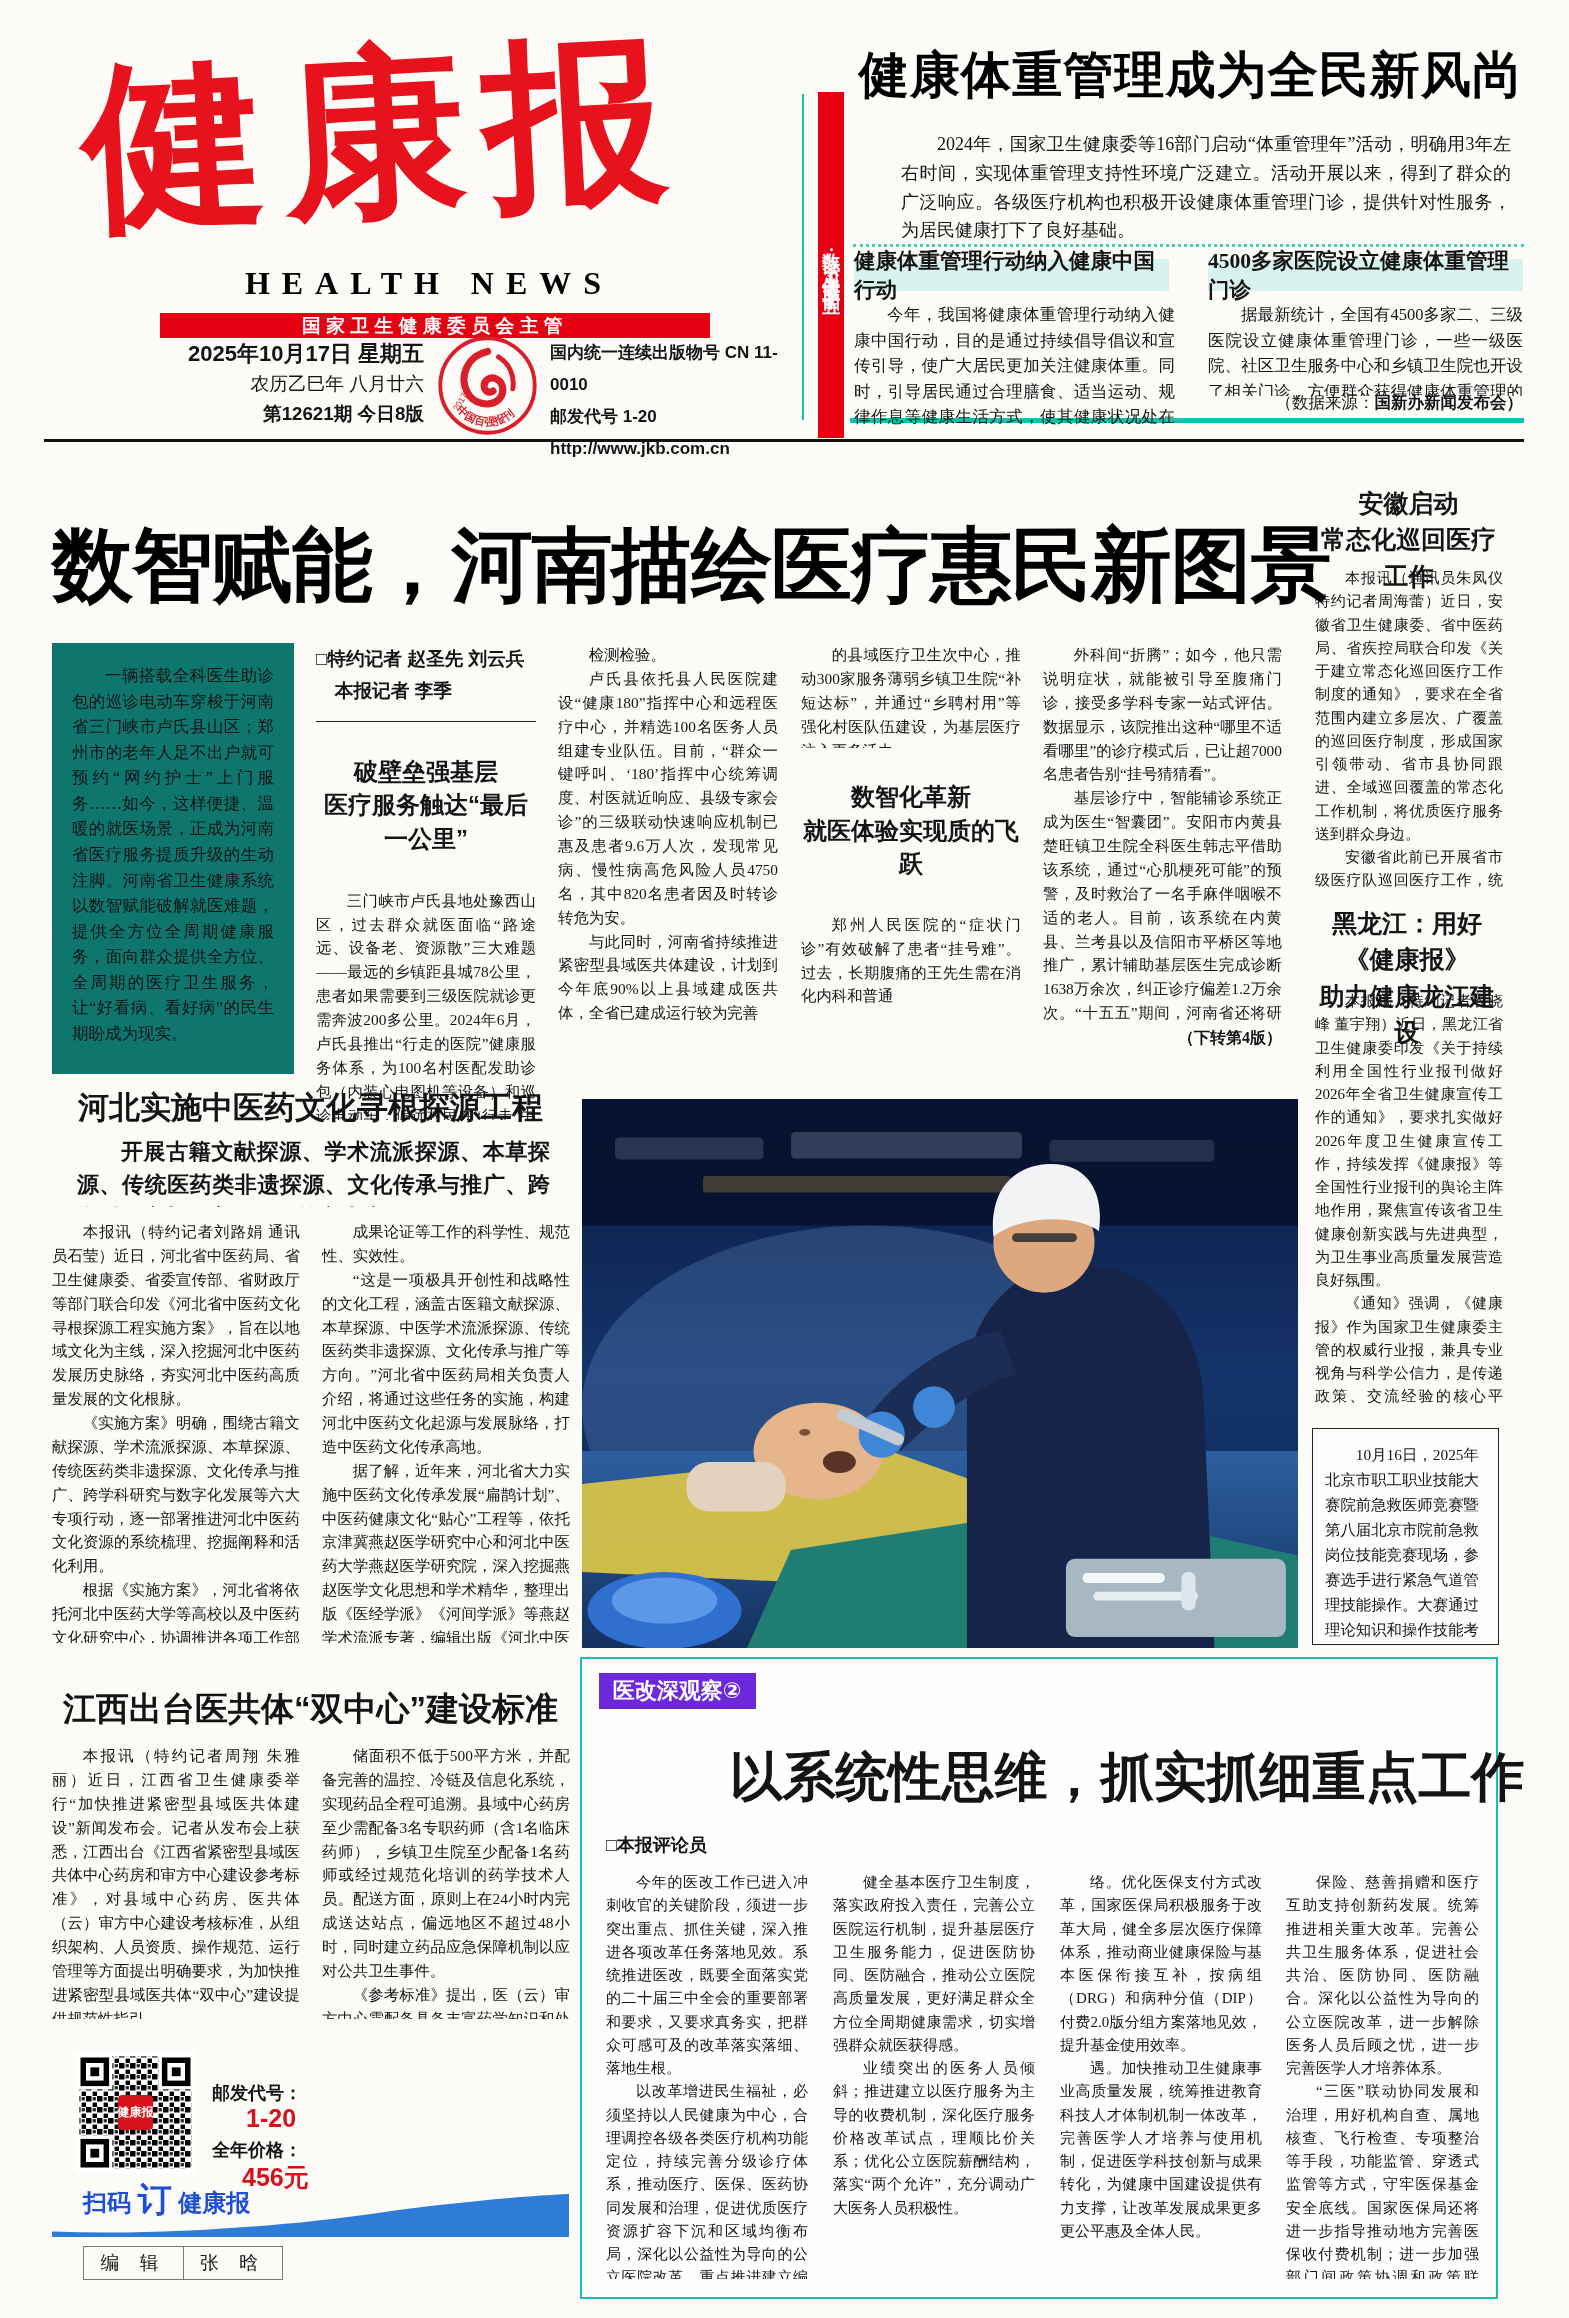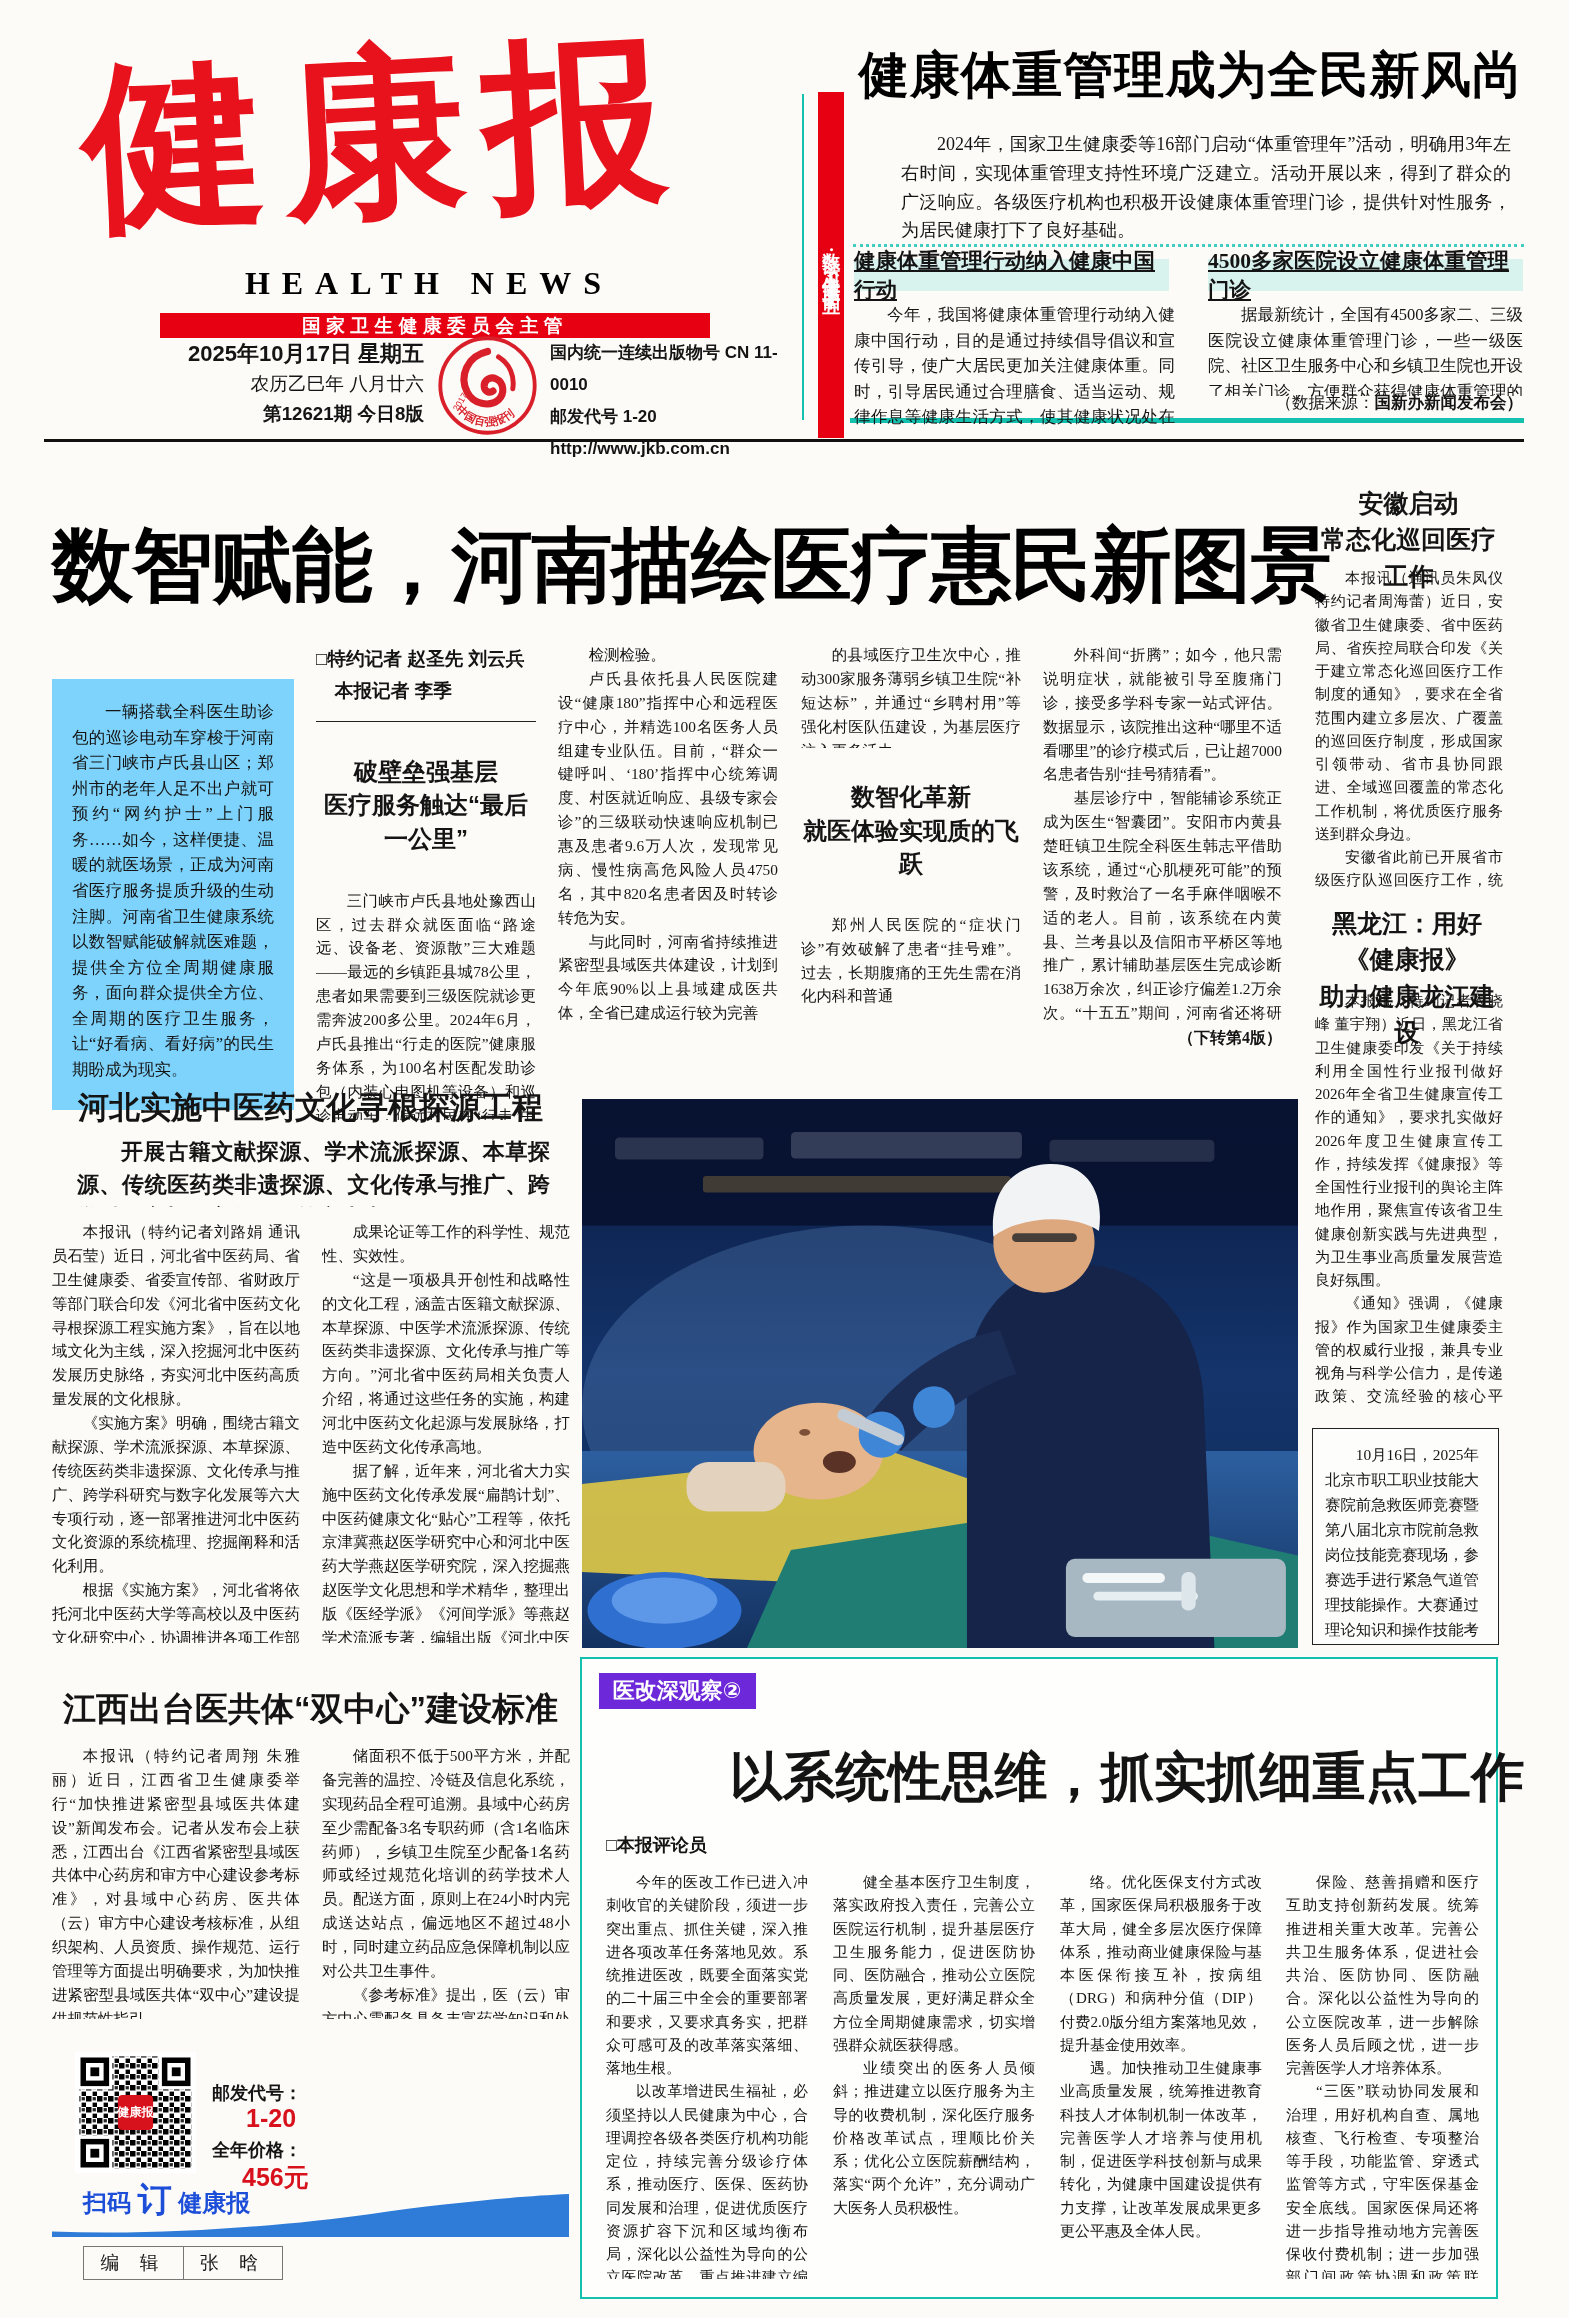--- a/index.html
+++ b/index.html
@@ -24,27 +24,27 @@
   
   .rule-black{background:#111;}
   .rule-teal{background:#14c0ae;}
   
   .strip{background:#e60012;color:#fff;writing-mode:vertical-rl;font-weight:700;font-size:18px;
          letter-spacing:3.9px;display:flex;align-items:center;justify-content:center;}
   .tr-head{font-size:50px;font-weight:900;letter-spacing:1.1px;color:#000;}
   .tr-intro{font-size:18px;line-height:1.6;}
   .tr-intro p{margin:0;text-indent:2em;}
   .dotted-teal{border-top:3.9px dotted #3ecdbf;}
-  .cyan-subhead{background:#d8f2ee;font-weight:800;font-size:21.5px;display:flex;align-items:center;justify-content:center;text-decoration:underline;}
+  .cyan-subhead{background:#d8f2ee;font-weight:800;font-size:21.5px;display:flex;align-items:center;justify-content:center;}
   .tr-body{font-size:16.5px;}
   .src-line{font-size:16.5px;}
   .src-line b{font-weight:700;}
   
   .main-head{font-size:81px;font-weight:900;letter-spacing:-1.1px;color:#000;white-space:nowrap;}
-  .intro-box{background:#7dd3fc;font-size:16.5px;margin-top:36px;}
+  .intro-box{background:#0f766e;font-size:16.5px;}
   .byline{font-size:18.7px;font-weight:700;font-family:"Liberation Sans","DejaVu Sans",sans-serif;line-height:1.7;}
   .subhead2{font-size:24px;font-weight:900;line-height:1.4;font-family:"Liberation Sans","DejaVu Sans",sans-serif;}
   .col-body{font-size:15.4px;}
   .jump{font-weight:700;font-size:16px;}
   
   .side-head{font-size:25px;font-weight:900;line-height:1.45;font-family:"Liberation Sans","DejaVu Sans",sans-serif;}
   .side-body{font-size:15px;}
   
   .sec-head{font-size:31px;font-weight:900;font-family:"Liberation Sans","DejaVu Sans",sans-serif;white-space:nowrap;}
   .sec-sub{font-size:22px;font-weight:700;line-height:1.5;font-family:"Liberation Sans","DejaVu Sans",sans-serif;}

